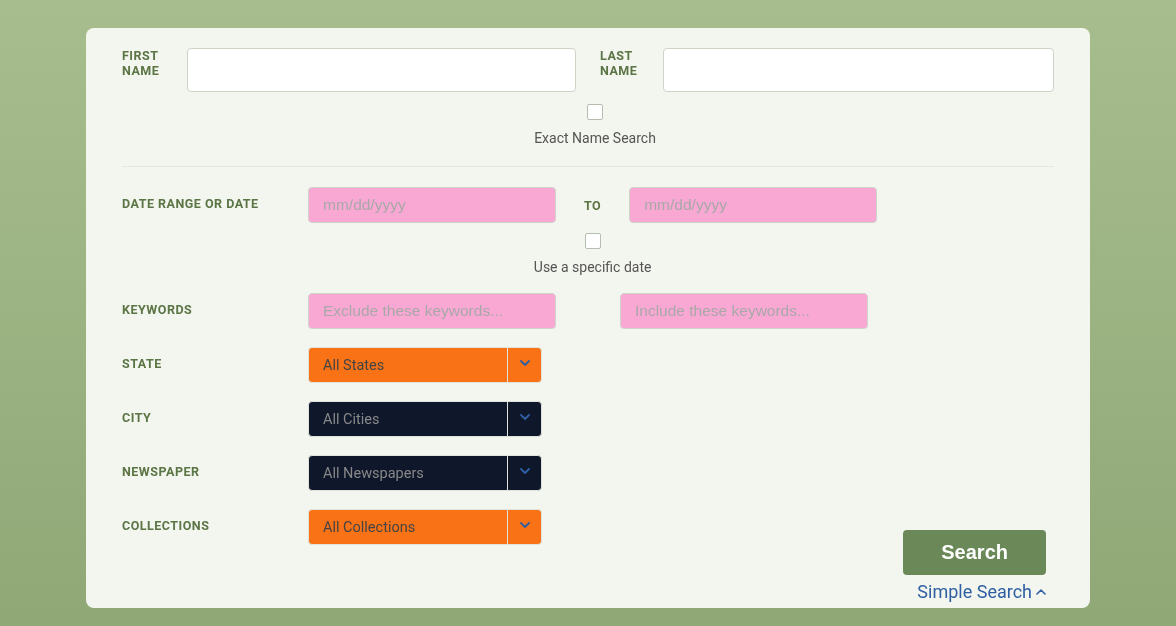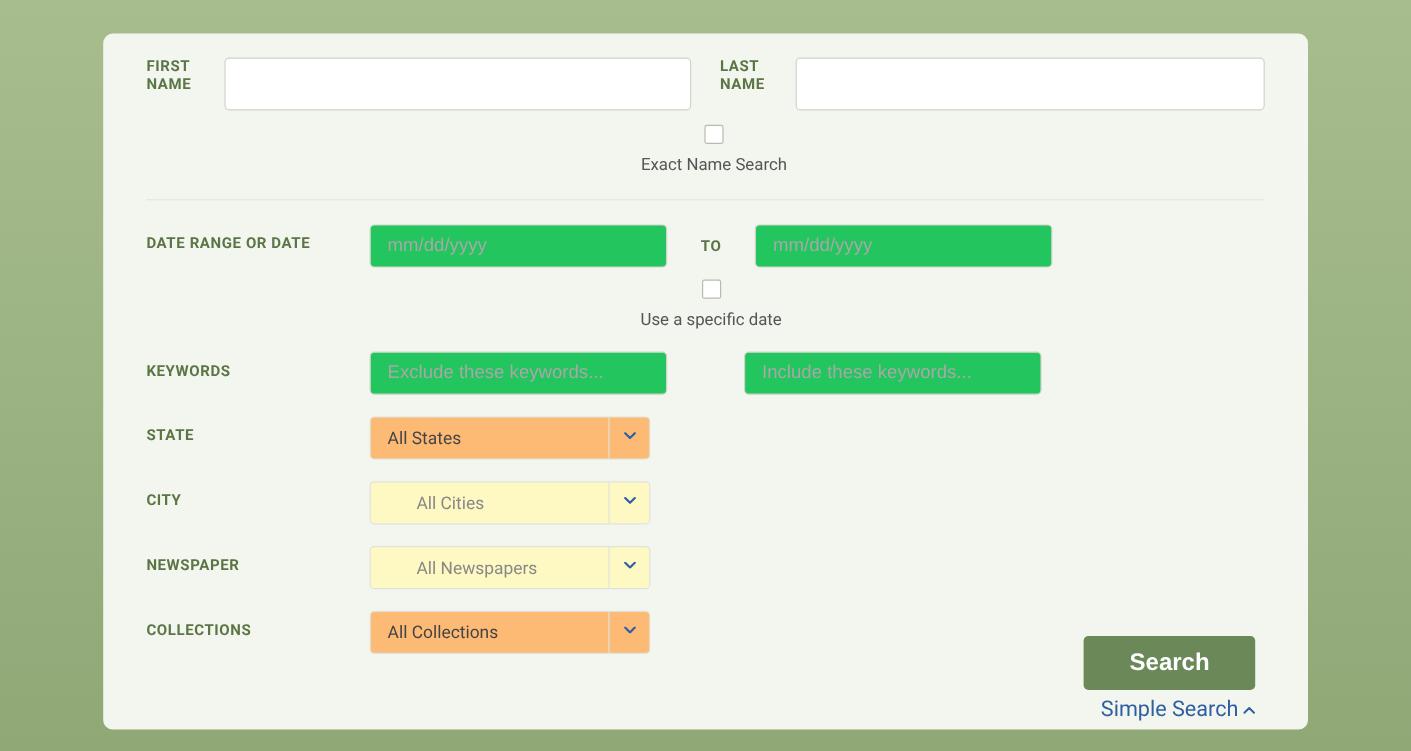--- a/index.html
+++ b/index.html
@@ -57,21 +57,21 @@
     color: #333;
     width: 100%;
     outline: none;
   }
   .text-input::placeholder {
     color: #a8a8a8;
   }
   .date-input, .kw-input {
     border: 1px solid #cfd4c9;
     border-radius: 4px;
-    background: #22c55e;
+    background: #f9a8d4;
     height: 36px;
     padding: 0 14px;
     font-size: 15.5px;
     color: #333;
     width: 248px;
     outline: none;
   }
   .date-input::placeholder, .kw-input::placeholder {
     color: #a8a8a8;
   }
@@ -130,30 +130,29 @@
     align-items: center;
     gap: 64px;
   }
   .select-wrapper {
     position: relative;
     width: 234px;
   }
   .select-btn {
     border: 1px solid #e0e3db;
     border-radius: 4px;
-    background: #fdba74;
+    background: #f97316;
     height: 36px;
     width: 100%;
     display: flex;
     align-items: center;
     cursor: pointer;
   }
   .select-btn.muted {
-    background: #fef9c3;
-    padding-left: 24px;
+    background: #0f172a;
   }
   .select-value {
     flex: 1;
     padding: 0 14px;
     font-size: 14.5px;
     color: #444;
     text-align: left;
   }
   .select-value.muted {
     color: #888;

